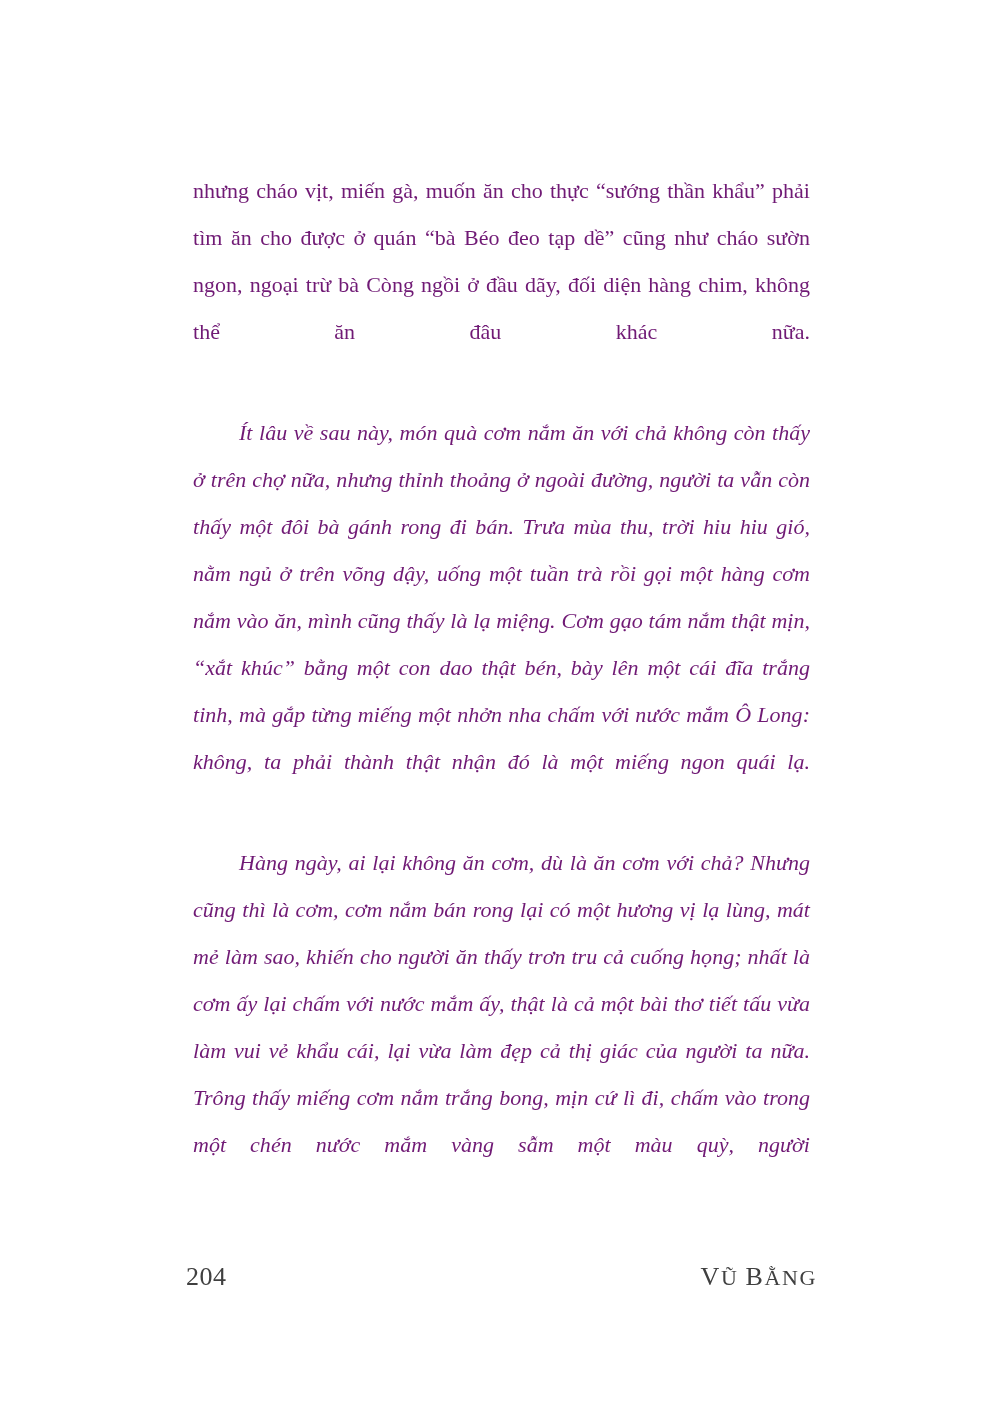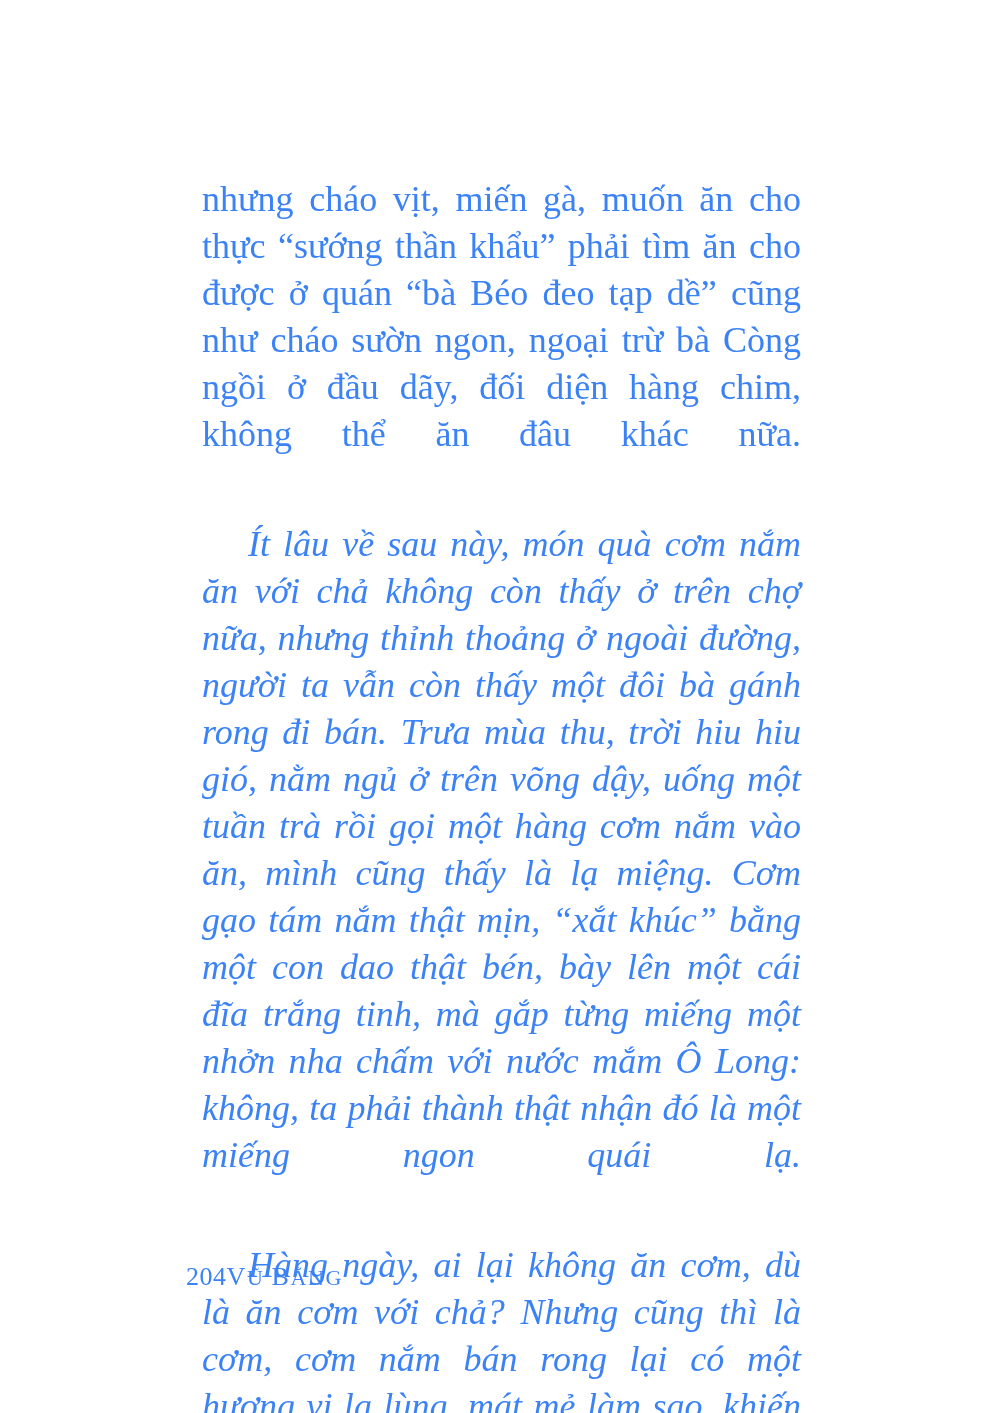--- a/index.html
+++ b/index.html
@@ -20,25 +20,25 @@
   }
 
   .text-block {
     position: absolute;
     left: 186px;
     top: 160px;
     width: 631px;
   }
 
   .para {
-    margin: 16px;
+    margin: 7px;
     font-family: "Liberation Serif", "DejaVu Serif", serif;
-    font-size: 36px;
+    font-size: 22px;
     line-height: 47px;
-    color: #3b82f6;
+    color: #701a75;
     text-align: justify;
     text-justify: inter-word;
     -webkit-hyphens: none;
     hyphens: none;
     text-indent: 0;
     letter-spacing: 0.02px;
     word-spacing: 0.2px;
   }
 
   .para.indent {
@@ -52,23 +52,24 @@
     display: inline-block;
     width: 100%;
   }
 
   .footer {
     position: absolute;
     left: 186px;
     top: 1262px;
     width: 631px;
     display: flex;
+    justify-content: space-between;
     align-items: baseline;
     font-family: "Liberation Serif", "DejaVu Serif", serif;
-    color: #3b82f6;
+    color: #404040;
   }
 
   .folio {
     font-size: 26px;
     letter-spacing: 0.5px;
   }
 
   .running-head {
     font-size: 22px;
     letter-spacing: 1.6px;

